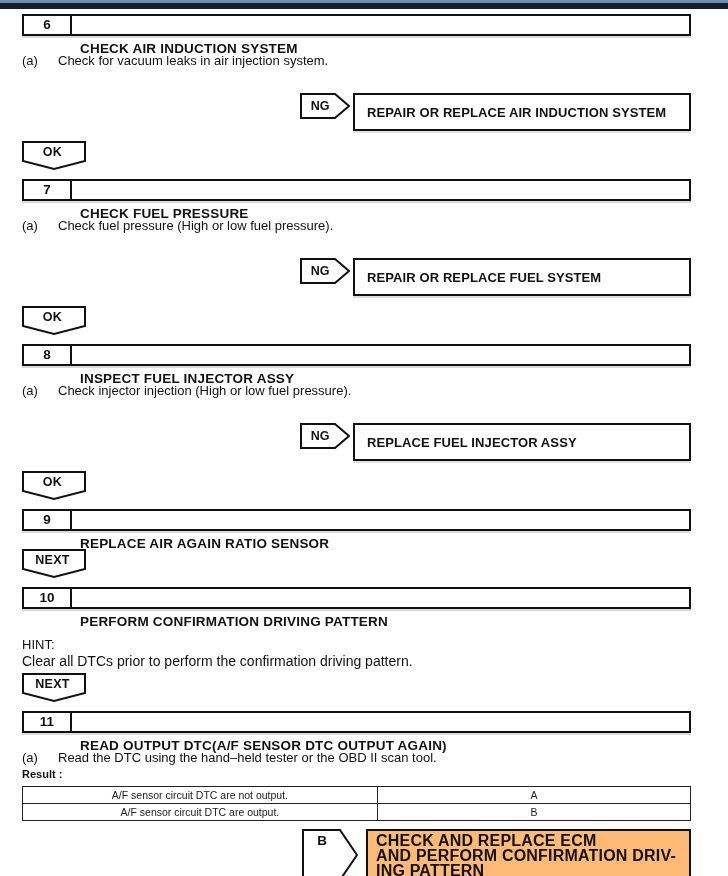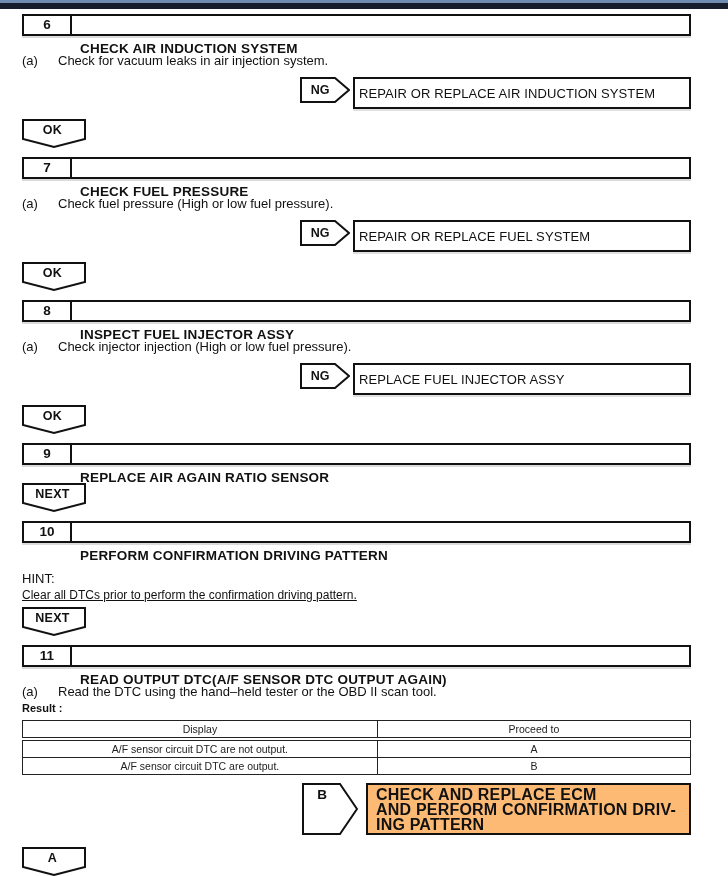--- a/index.html
+++ b/index.html
@@ -30,50 +30,50 @@
     flex:1;display:flex;align-items:center;padding-left:8px;
     font-weight:bold;font-size:13.5px;letter-spacing:.2px;white-space:nowrap;margin-top:32px;
   }
 
   
   .para{margin-top:17px;display:flex;font-size:13px;line-height:15px;}
   .para .lbl{width:24px;flex:none;}
   .para .txt{margin-left:12px;}
 
   
-  .ng-row{margin-top:9px;display:flex;align-items:stretch;margin-left:278px;height:32px;}
+  .ng-row{margin-top:25px;display:flex;align-items:stretch;margin-left:278px;height:38px;}
   .ng-shape{position:relative;width:50px;height:26px;flex:none;}
   .ng-shape svg{position:absolute;inset:0;display:block;}
   .ng-shape .cap{
     position:absolute;top:1px;left:1px;width:38px;height:24px;
     display:flex;align-items:center;justify-content:center;
     font-weight:bold;font-size:12.5px;
   }
   .ng-box{
     flex:1;margin-left:3px;border:2px solid #111;background:#fff;
-    display:flex;align-items:center;padding-left:4px;
-    font-weight:normal;font-size:13px;letter-spacing:.1px;white-space:nowrap;
+    display:flex;align-items:center;padding-left:12px;
+    font-weight:bold;font-size:13px;letter-spacing:.1px;white-space:nowrap;
     box-shadow:0 2px 0 rgba(0,0,0,.12);
   }
 
   
   .banner{position:relative;width:64px;height:30px;margin-top:10px;}
   .banner svg{position:absolute;inset:0;display:block;}
   .banner .cap{
     position:absolute;top:2px;left:1px;right:4px;height:18px;
     display:flex;align-items:center;justify-content:center;
     font-weight:bold;font-size:12.5px;letter-spacing:.3px;
   }
   .banner.gap18{margin-top:18px;}
   .banner.gap4{margin-top:4px;}
   .banner.gap12{margin-top:12px;}
 
   
   .hint-label{margin-top:28px;font-size:13px;line-height:16px;}
-  .hint-text{font-size:12px;line-height:16px;text-decoration:underline;}
+  .hint-text{font-size:14px;line-height:16px;}
   .result-label{margin-top:3px;font-size:11px;font-weight:bold;}
 
   
   .rtable{margin-top:6px;font-size:10.5px;color:#222;}
   .rt-head{display:grid;grid-template-columns:53.2% 1fr;border:1px solid #222;margin-bottom:2px;}
   .rt-body{border:1px solid #222;}
   .rt-row{display:grid;grid-template-columns:53.2% 1fr;}
   .rt-row + .rt-row{border-top:1px solid #222;}
   .rt-cell{padding:2px 2px;text-align:center;line-height:12px;}
   .rt-cell.divider{border-right:1px solid #222;}
@@ -203,24 +203,20 @@
     <div class="step-num">11</div>
     <div class="step-title">READ OUTPUT DTC(A/F SENSOR DTC OUTPUT AGAIN)</div>
   </div>
   <div class="para">
     <span class="lbl">(a)</span>
     <span class="txt">Read the DTC using the hand–held tester or the OBD II scan tool.</span>
   </div>
   <div class="result-label">Result :</div>
 
   <div class="rtable">
-    <div class="rt-head">
-      <div class="rt-cell divider">Display</div>
-      <div class="rt-cell">Proceed to</div>
-    </div>
     <div class="rt-body">
       <div class="rt-row">
         <div class="rt-cell divider">A/F sensor circuit DTC are not output.</div>
         <div class="rt-cell">A</div>
       </div>
       <div class="rt-row">
         <div class="rt-cell divider">A/F sensor circuit DTC are output.</div>
         <div class="rt-cell">B</div>
       </div>
     </div>

